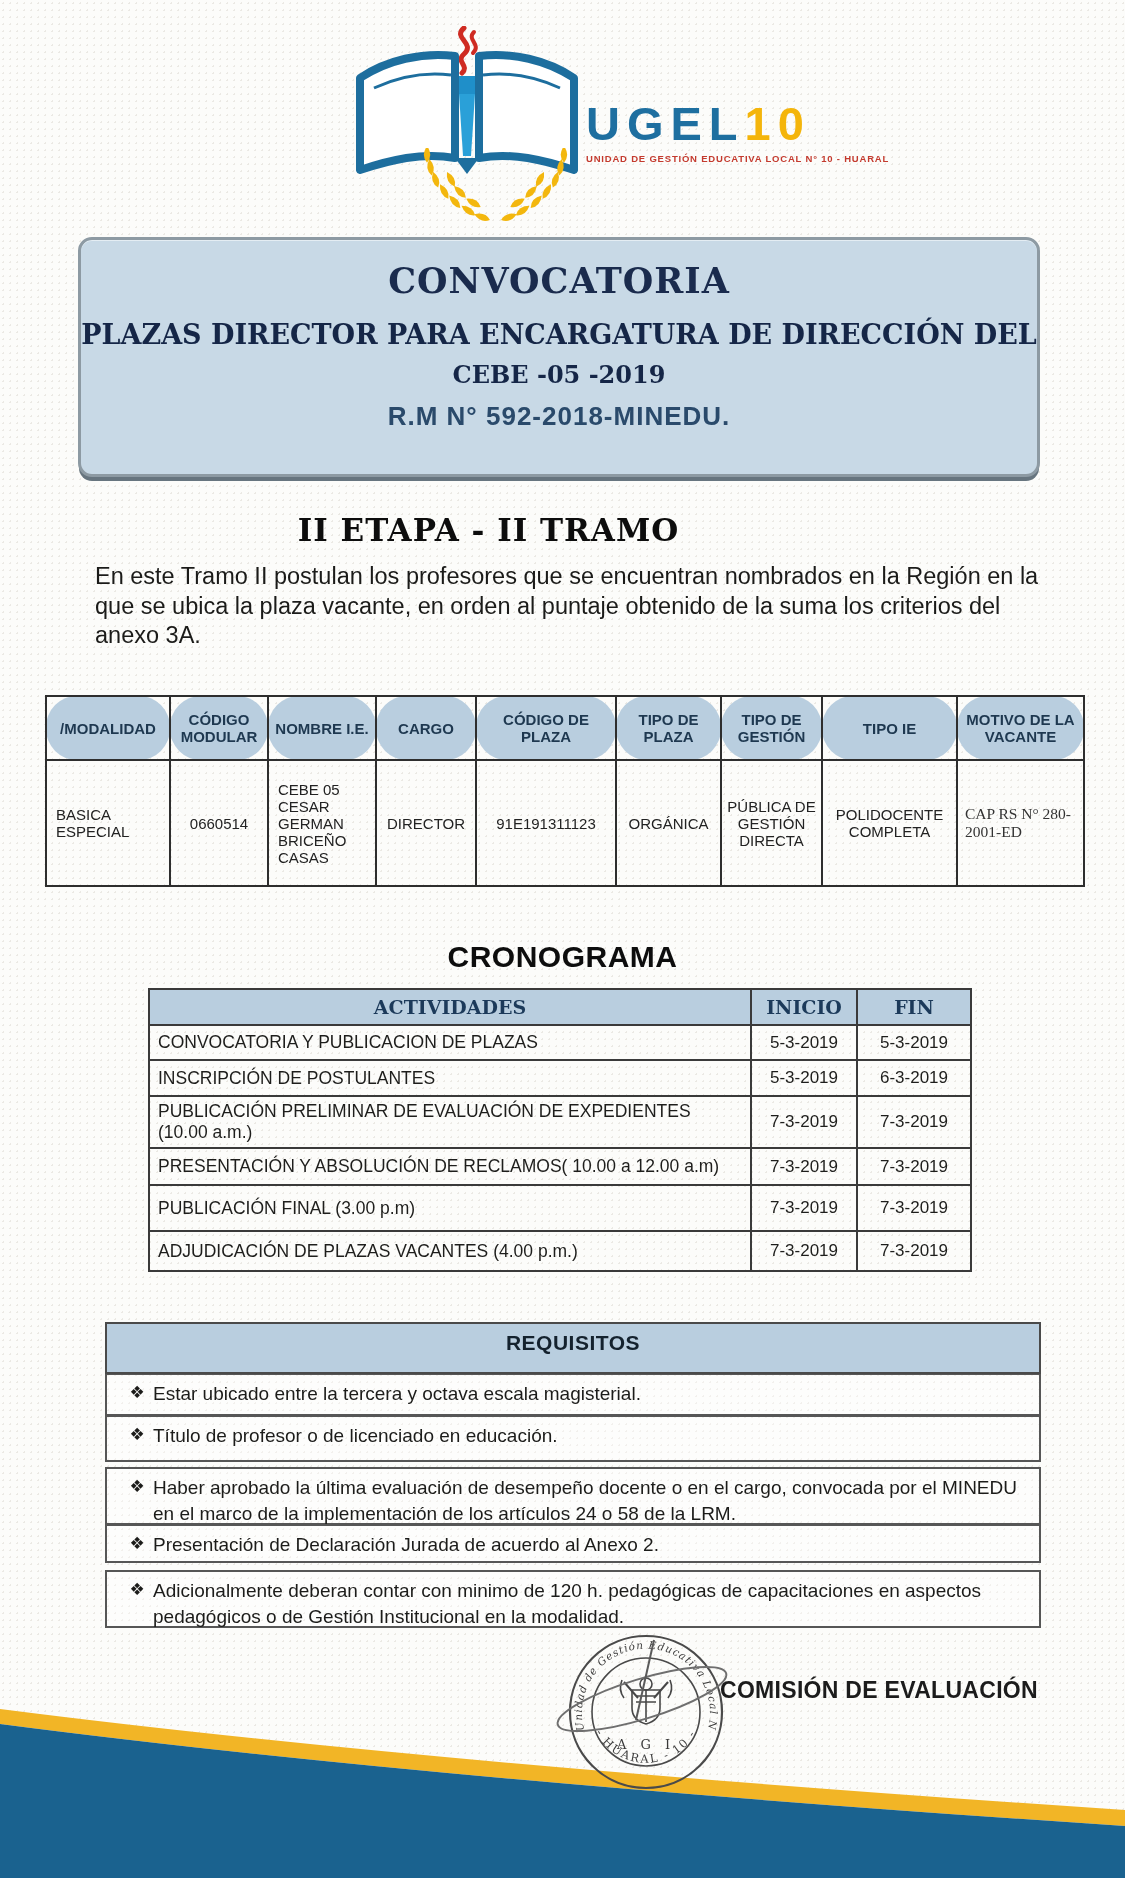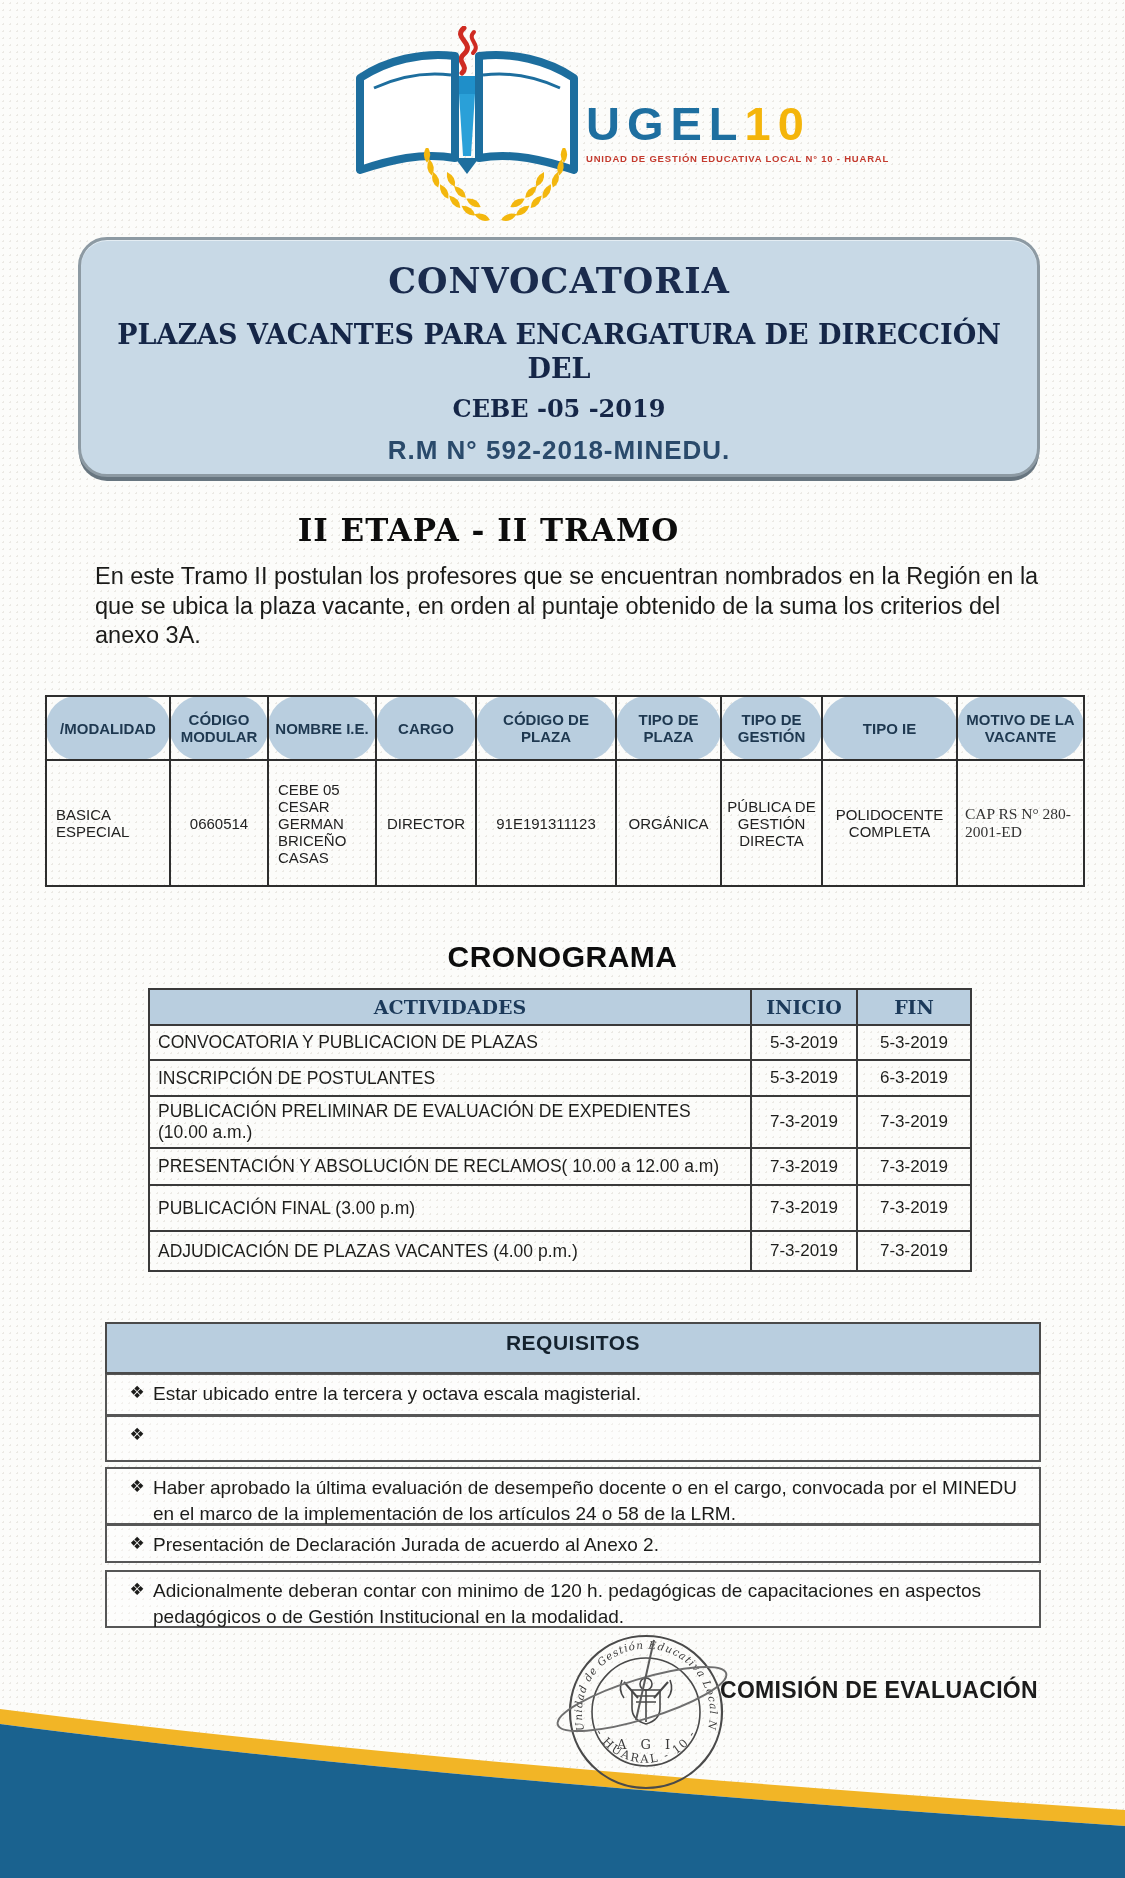--- a/index.html
+++ b/index.html
@@ -15,21 +15,21 @@
   .logo-book{position:absolute;left:352px;top:26px;width:230px;height:150px;}
   .logo-wreath{position:absolute;left:403px;top:148px;width:185px;height:82px;}
   .logo-text{position:absolute;left:586px;top:98px;width:260px;}
   .logo-name{font-size:47px;font-weight:bold;letter-spacing:7px;line-height:52px;white-space:nowrap;}
   .logo-name .ugel{color:#1e6fa0;}
   .logo-name .num{color:#f4b50b;}
   .logo-tag{margin-top:3px;font-size:9.5px;color:#c43a2e;letter-spacing:0.8px;white-space:nowrap;font-weight:bold;}
   
   .banner{
     position:absolute;left:78px;top:237px;width:962px;height:240px;
-    background:#c8d9e6;border:3px solid #8d9aa3;border-radius:29px;
+    background:#c8d9e6;border:3px solid #8d9aa3;border-radius:14px;
     box-shadow:0 5px 0 -1px #67757f, inset 0 1px 0 #e4edf3;
     text-align:center;box-sizing:border-box;padding-top:20px;
   }
   .banner-title{font-family:"DejaVu Serif",serif;font-weight:bold;font-size:35px;line-height:42px;color:#1a2b4d;letter-spacing:1px;}
   .banner-line1{margin-top:16px;font-family:"DejaVu Serif",serif;font-weight:bold;font-size:27px;line-height:34px;color:#152647;}
   .banner-line2{margin-top:8px;font-family:"DejaVu Serif",serif;font-weight:bold;font-size:24px;line-height:30px;color:#152647;}
   .banner-line3{margin-top:10px;font-size:26px;line-height:32px;font-weight:bold;color:#2a4a6b;letter-spacing:1px;}
   
   .stage{position:absolute;left:0;top:512px;width:977px;text-align:center;
     font-family:"DejaVu Serif",serif;font-weight:bold;font-size:31px;color:#0d0d0d;letter-spacing:1px;}
@@ -109,21 +109,21 @@
     </g>
   </svg>
 
   <div class="logo-text">
     <div class="logo-name"><span class="ugel">UGEL</span><span class="num">10</span></div>
     <div class="logo-tag">UNIDAD DE GESTIÓN EDUCATIVA LOCAL N° 10 - HUARAL</div>
   </div>
 
   <div class="banner">
     <div class="banner-title">CONVOCATORIA</div>
-    <div class="banner-line1">PLAZAS VACANTES PARA ENCARGATURA DE DIRECCIÓN DEL</div>
+    <div class="banner-line1">PLAZAS DIRECTOR PARA ENCARGATURA DE DIRECCIÓN DEL</div>
     <div class="banner-line2">CEBE -05 -2019</div>
     <div class="banner-line3">R.M N° 592-2018-MINEDU.</div>
   </div>
 
   <div class="stage">II ETAPA  - II TRAMO</div>
   <div class="intro">En este Tramo II postulan los profesores que se encuentran nombrados en la  Región en la que se ubica la plaza vacante, en orden al puntaje obtenido de la suma los criterios del anexo 3A.</div>
 
   <table class="vtable">
     <colgroup>
       <col style="width:124px">
@@ -209,20 +209,21 @@
     </table>
 
   <div class="req">
     <div class="req-head"><span>REQUISITOS</span></div>
     <div class="req-row h42">
       <span class="bullet">❖</span>
       <span class="txt">Estar ubicado entre la tercera y octava escala magisterial.</span>
     </div>
     <div class="req-row h46">
       <span class="bullet">❖</span>
+      <span class="txt">Título de profesor o de licenciado en educación.</span>
     </div>
     <div class="req-row h58 gap5">
       <span class="bullet">❖</span>
       <span class="txt">Haber aprobado la última evaluación de desempeño docente o en el cargo, convocada por el MINEDU en el marco de la implementación de los artículos 24 o 58 de la LRM.</span>
     </div>
     <div class="req-row h38">
       <span class="bullet">❖</span>
       <span class="txt">Presentación de Declaración Jurada de acuerdo al Anexo 2.</span>
     </div>
     <div class="req-row h58 gap7">

